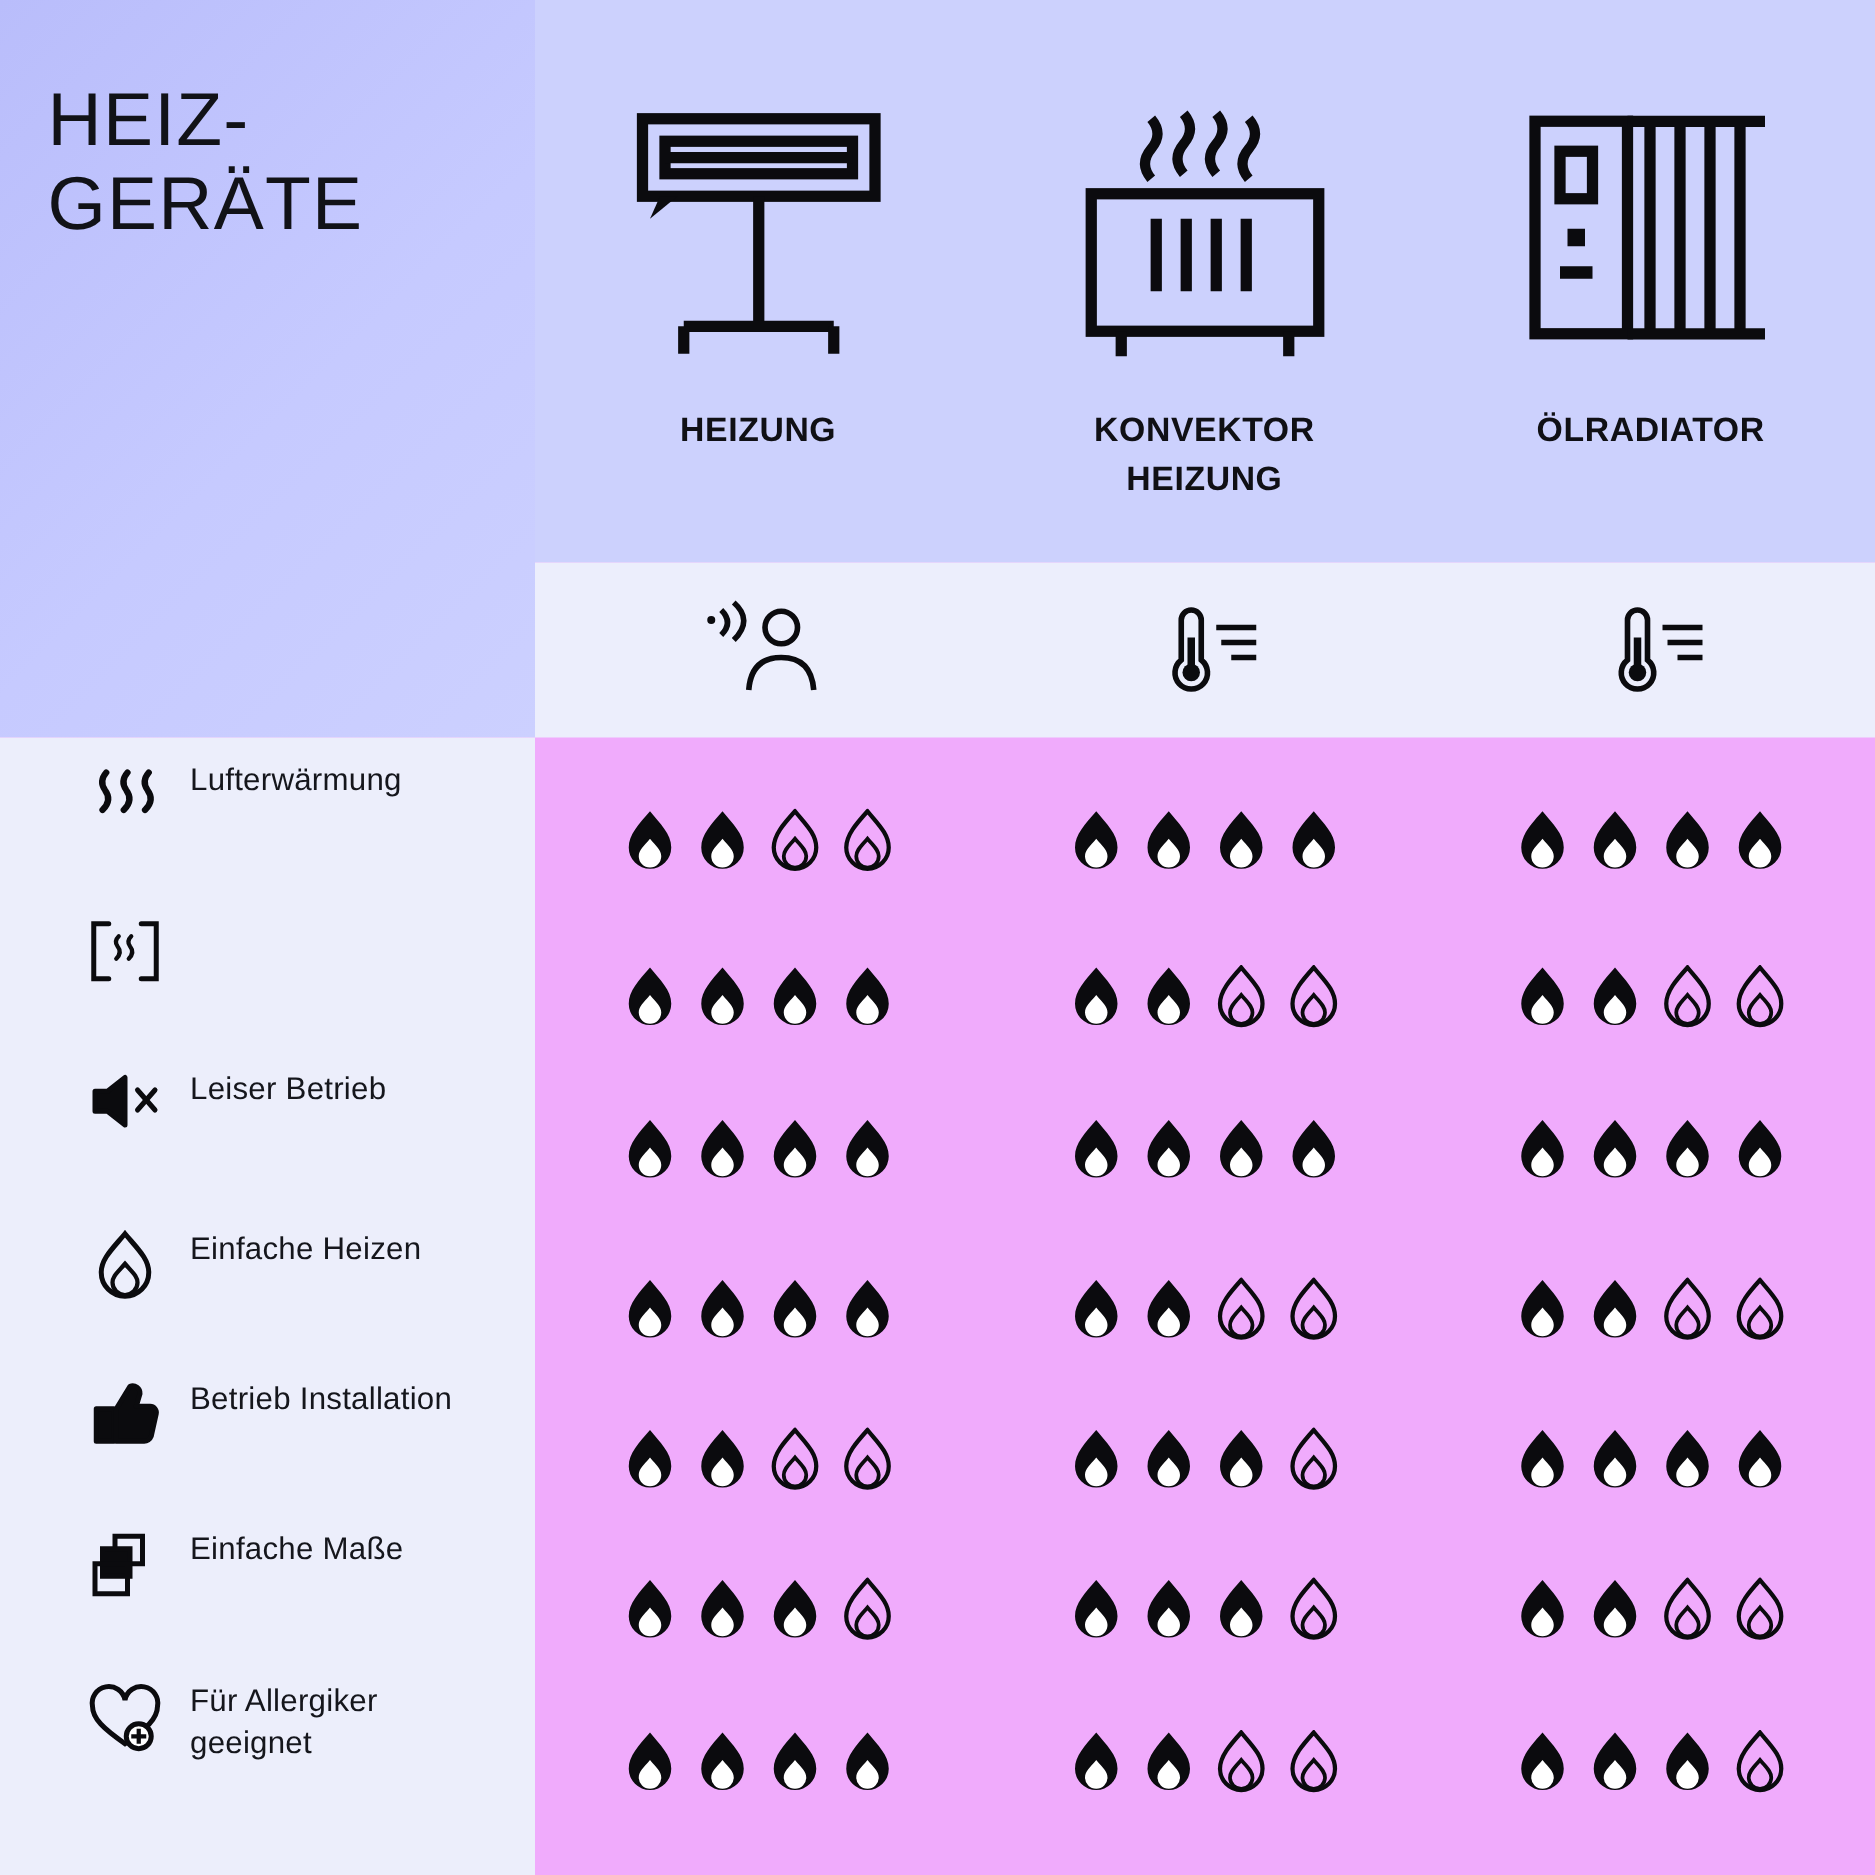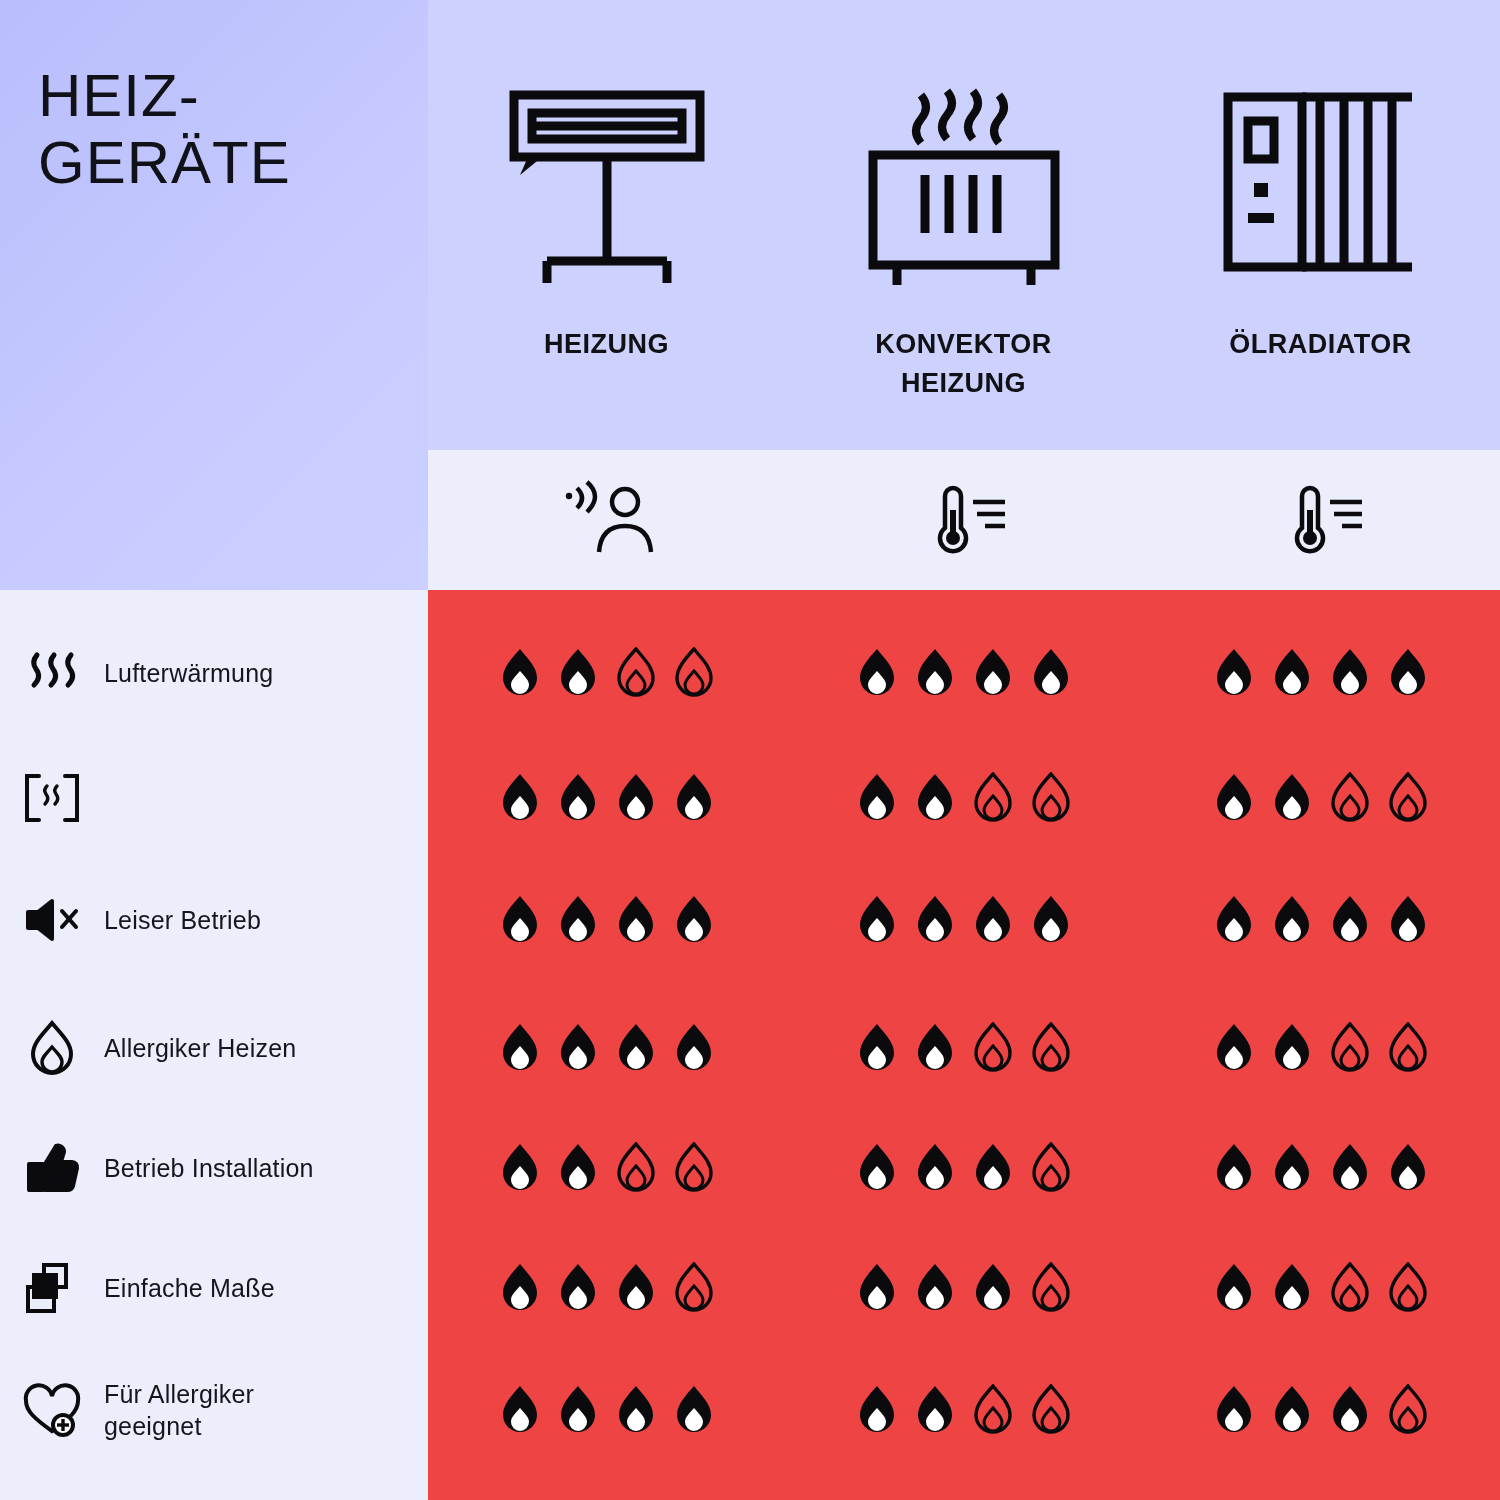--- a/index.html
+++ b/index.html
@@ -10,21 +10,21 @@
     width: 1500px;
     height: 1500px;
     background: #ffffff;
     font-family: "Liberation Sans", sans-serif;
     overflow: hidden;
   }
   .sheet {
     position: relative;
     width: 1500px;
     height: 1500px;
-    background: #ef4444;
+    background: #f0abfc;
   }
 
   
   .bg-title {
     position: absolute;
     left: 0; top: 0;
     width: 428px; height: 590px;
     background: linear-gradient(135deg, #b9bdfb 0%, #c6caff 55%, #ccd0ff 100%);
   }
   .bg-header {
@@ -116,21 +116,22 @@
     width: 1500px;
     height: 130px;
   }
   .row-label {
     position: absolute;
     left: 0;
     top: 0;
     width: 428px;
     height: 130px;
     display: flex;
-    align-items: center;
+    align-items: flex-start;
+    padding-left: 48px;
   }
   .row-icon {
     width: 104px;
     min-width: 104px;
     display: flex;
     align-items: center;
     justify-content: center;
   }
   .row-text {
     font-size: 25px;
@@ -471,21 +472,21 @@
 
   <div class="row" style="top:983px">
     <div class="row-label">
       <div class="row-icon">
         <svg width="52" height="58" viewBox="0 0 52 58" fill="none" stroke="#0b0b0e" stroke-width="4">
           <path d="M26 4 C36 16 45 24 45 35 a19 19 0 0 1 -38 0 C7 24 16 16 26 4 Z"></path>
           <path d="M26 28 c6 7 10 10 10 15 a10 10 0 0 1 -20 0 c0-5 4-8 10-15z" stroke-width="3.4"></path>
         </svg>
       </div>
       <div class="row-text">
-        <span>Allergiker Heizen</span>
+        <span>Einfache Heizen</span>
       </div>
     </div>
     <div class="rating rating-1">
       <svg class="flame" viewBox="0 0 46 52">
           <path d="M23 2 C31 12 40 20 40 31 a17 17 0 0 1 -34 0 C6 21 14 12 23 2 Z" fill="#0b0b0e"></path>
           <path d="M23 24 c5 6 9 9 9 14 a9 9 0 0 1 -18 0 c0-5 4-8 9-14z" fill="#ffffff"></path>
         </svg>
       <svg class="flame" viewBox="0 0 46 52">
           <path d="M23 2 C31 12 40 20 40 31 a17 17 0 0 1 -34 0 C6 21 14 12 23 2 Z" fill="#0b0b0e"></path>
           <path d="M23 24 c5 6 9 9 9 14 a9 9 0 0 1 -18 0 c0-5 4-8 9-14z" fill="#ffffff"></path>

